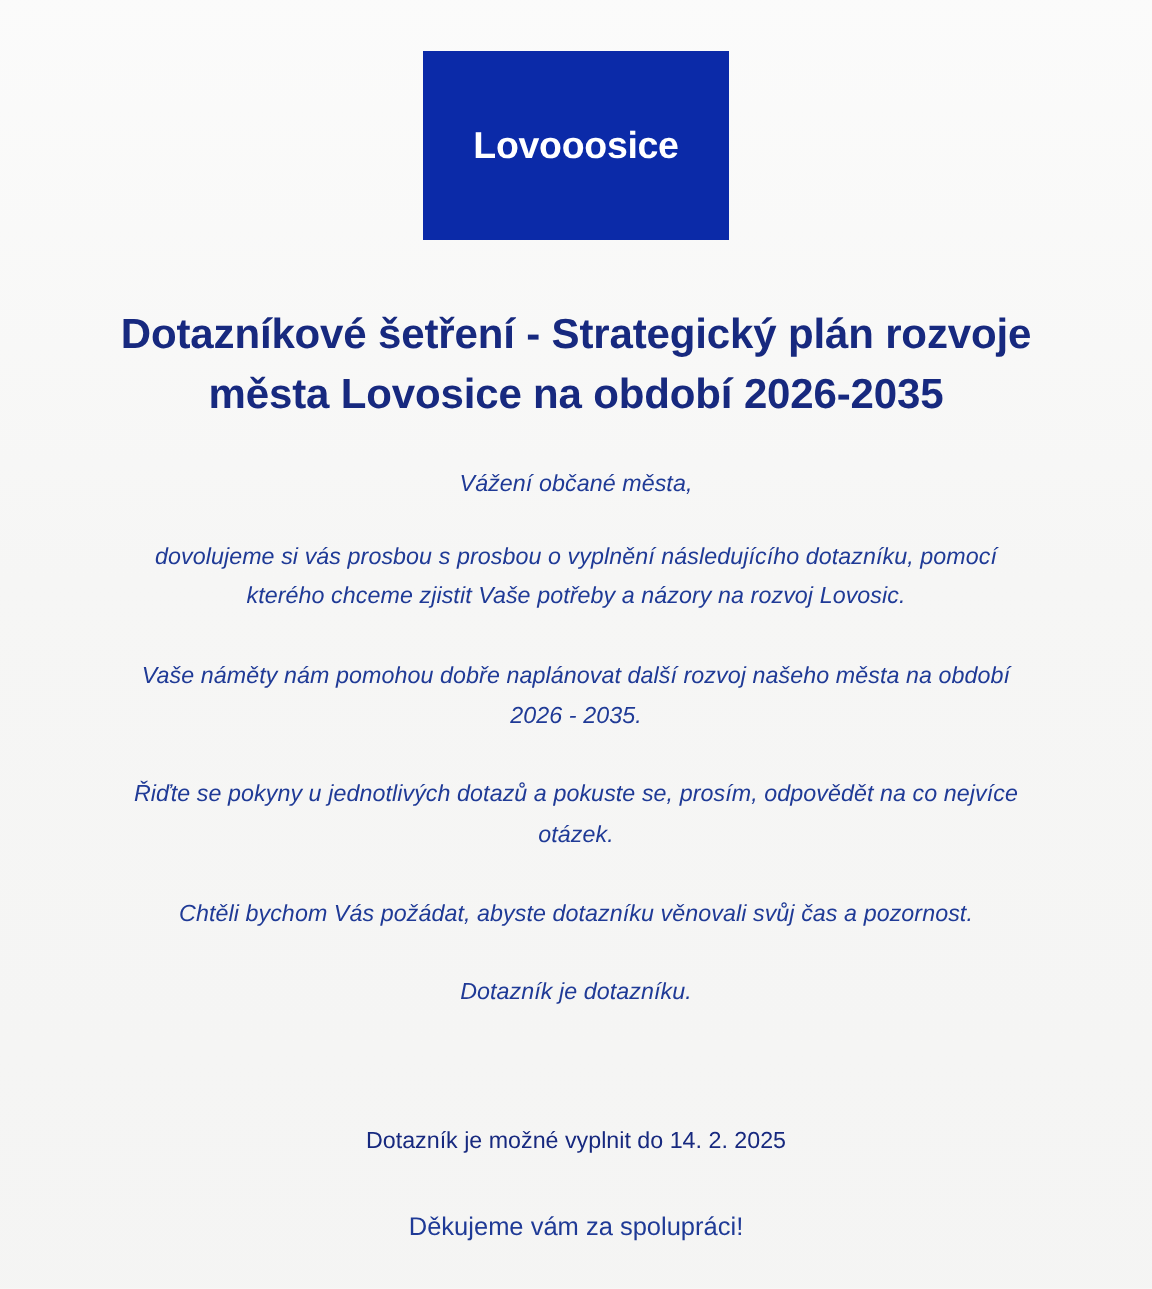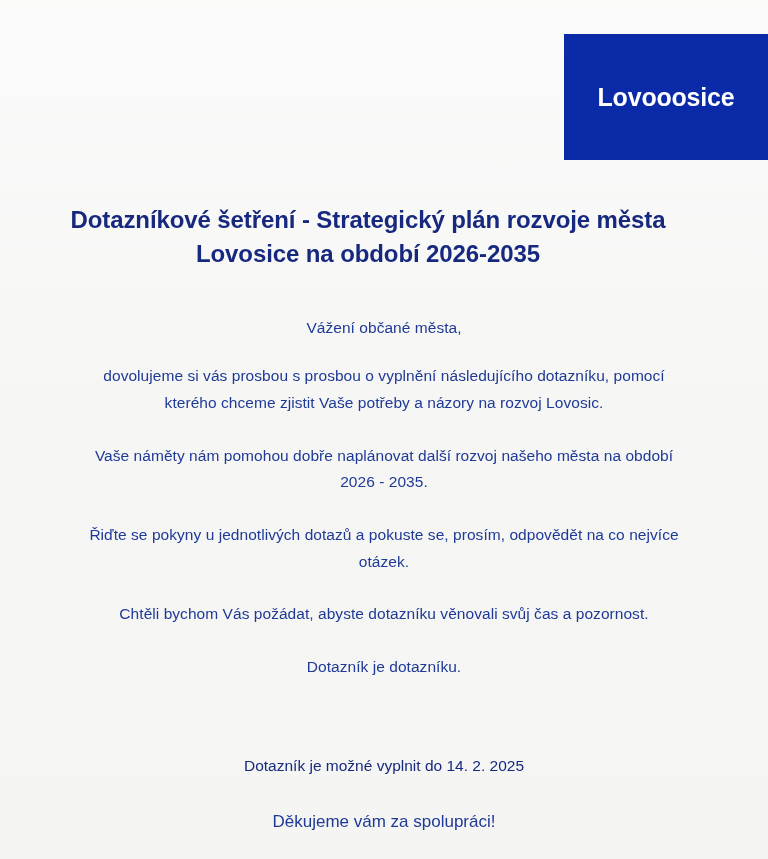--- a/index.html
+++ b/index.html
@@ -19,21 +19,21 @@
   .page {
     position: relative;
     width: 768px;
     height: 859px;
     box-sizing: border-box;
     background:
       linear-gradient(180deg, rgba(255,255,255,0.55) 0%, rgba(246,246,245,0.35) 45%, rgba(243,243,242,0.5) 100%),
       #f6f6f5;
     display: flex;
     flex-direction: column;
-    align-items: flex-end;
+    align-items: center;
   }
 
   .logo-block {
     width: 204px;
     height: 126px;
     margin-top: 34px;
     background: #0b2aa8;
     display: flex;
     align-items: center;
     justify-content: center;
@@ -42,48 +42,49 @@
   .logo-text {
     color: #ffffff;
     font-size: 25px;
     font-weight: bold;
     letter-spacing: -0.2px;
     line-height: 1;
     white-space: nowrap;
   }
 
   .page-title {
-    margin: 16px;
+    margin: 0;
     padding: 0 48px;
     margin-top: 43px;
     width: 100%;
     box-sizing: border-box;
     text-align: center;
     color: #17297f;
-    font-size: 24px;
+    font-size: 28px;
     font-weight: bold;
     line-height: 1.43;
     letter-spacing: -0.1px;
     flex: 0 0 auto;
   }
 
   .body-copy {
     width: 100%;
     box-sizing: border-box;
     padding: 0 76px;
     margin-top: 27px;
     text-align: center;
     flex: 0 0 auto;
   }
   .body-copy p {
     margin: 0 0 26px 0;
     color: #1f3a96;
     font-size: 15.5px;
     line-height: 1.72;
     letter-spacing: 0.05px;
+    font-style: italic;
   }
   .body-copy p.tight {
     margin-bottom: 22px;
   }
 
   .closing {
     width: 100%;
     box-sizing: border-box;
     padding: 0 76px;
     margin-top: 46px;

